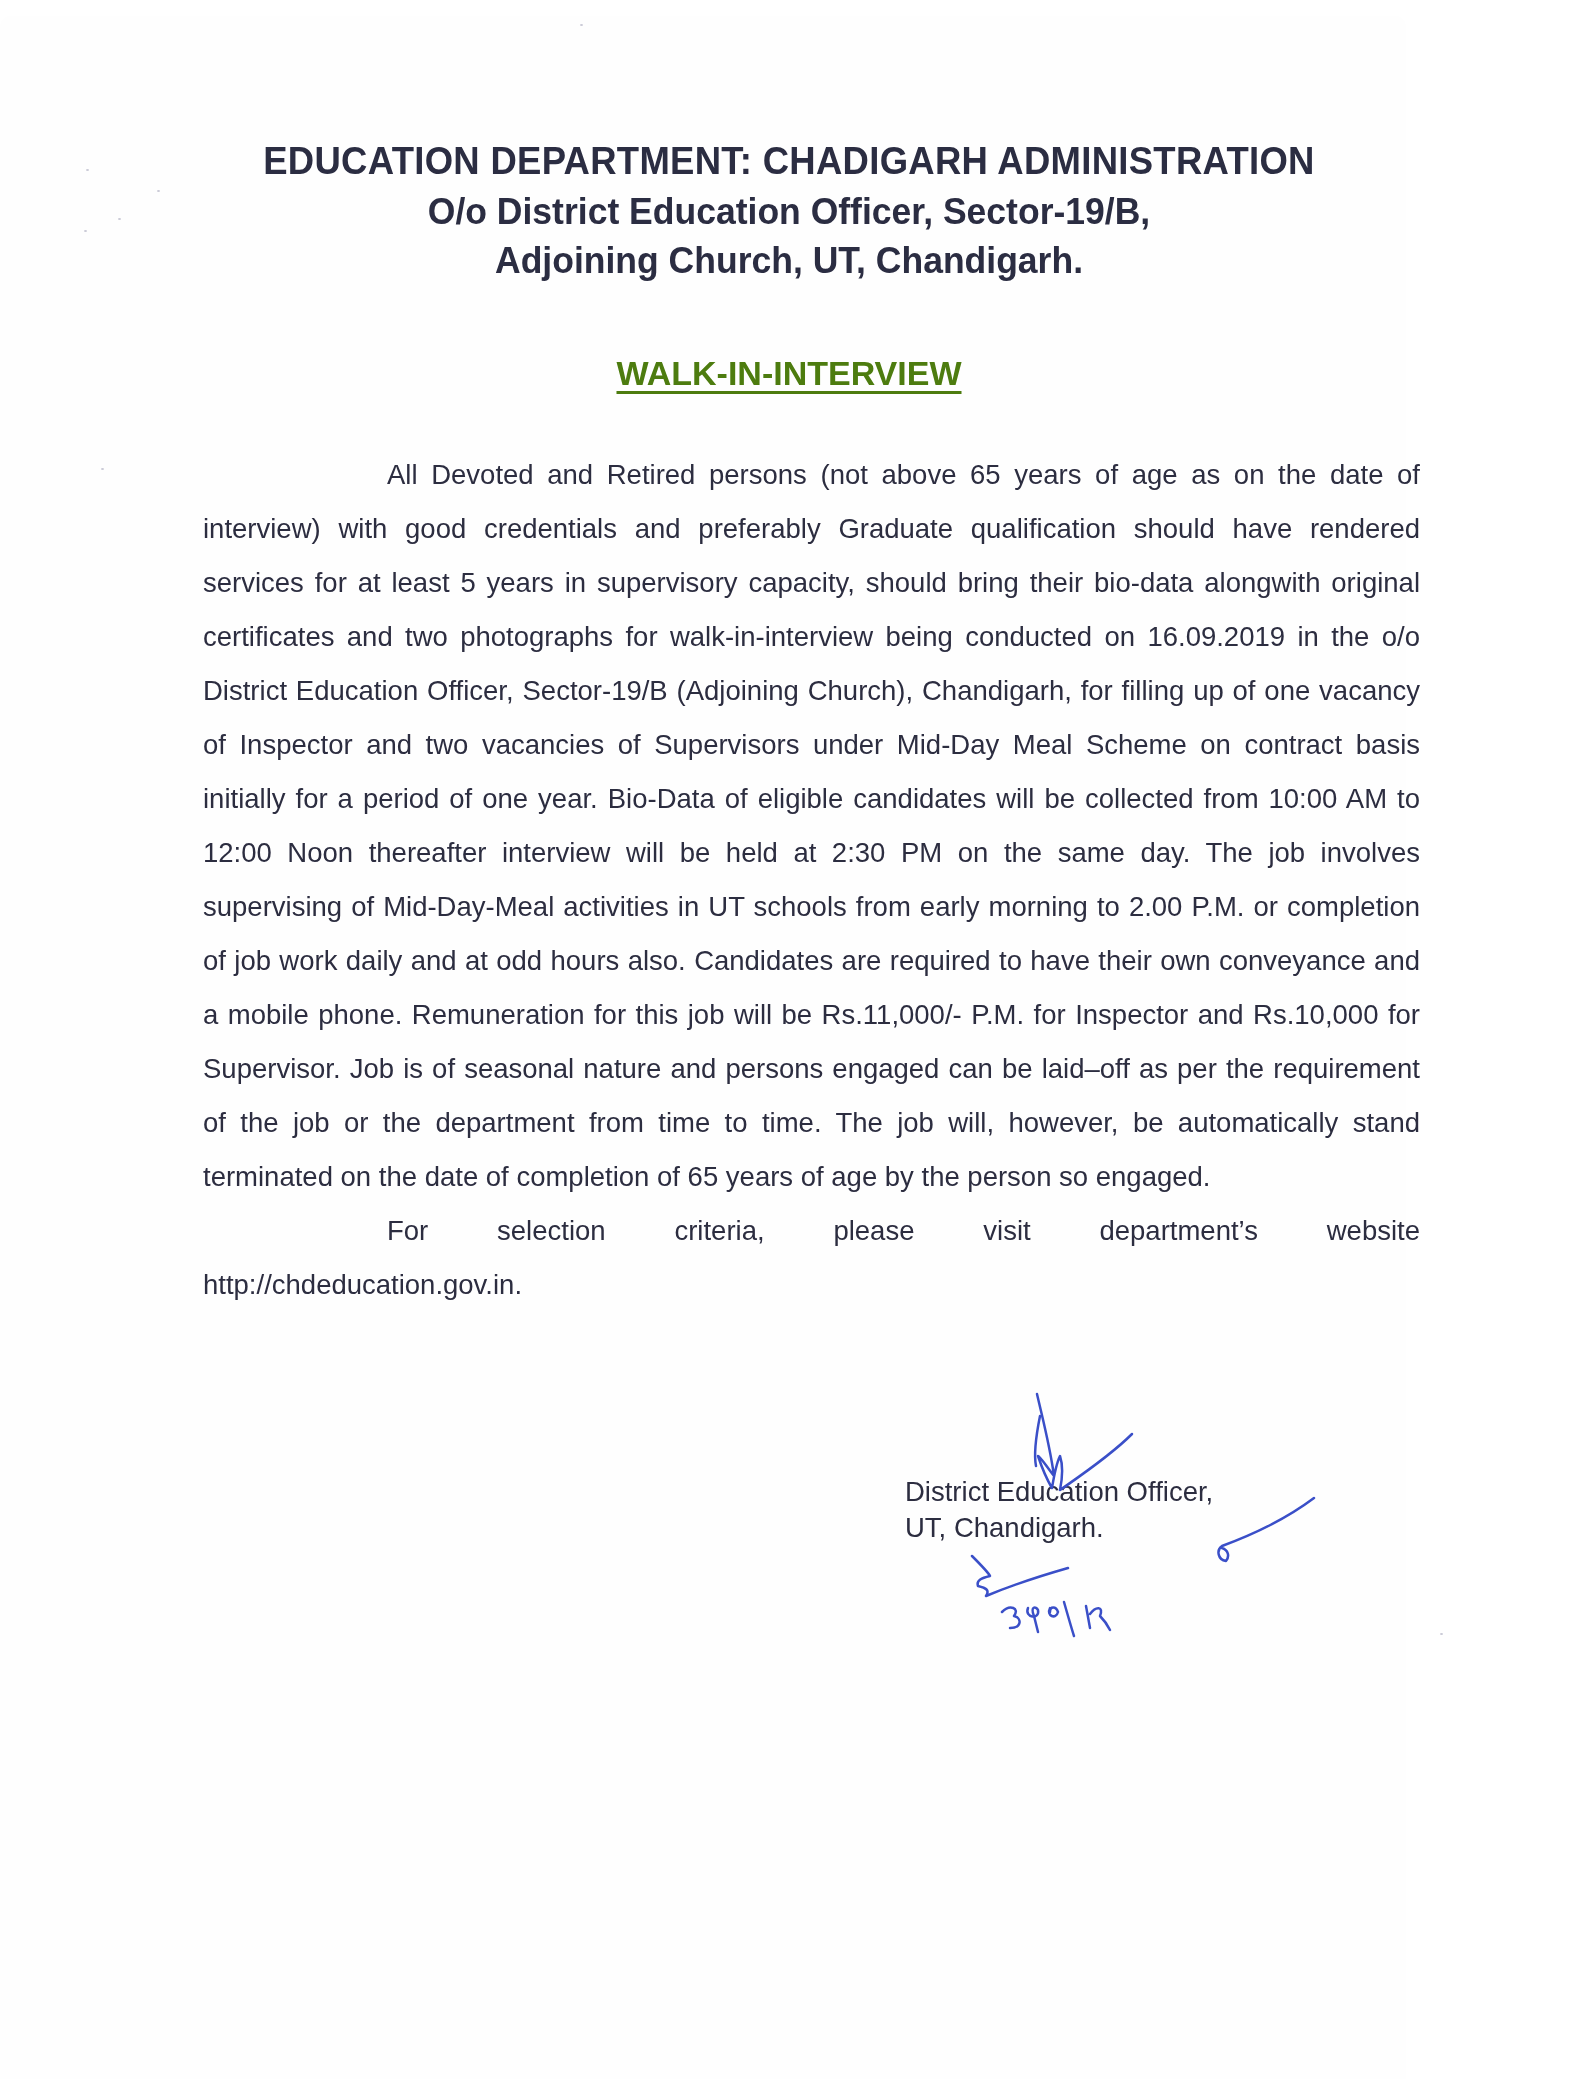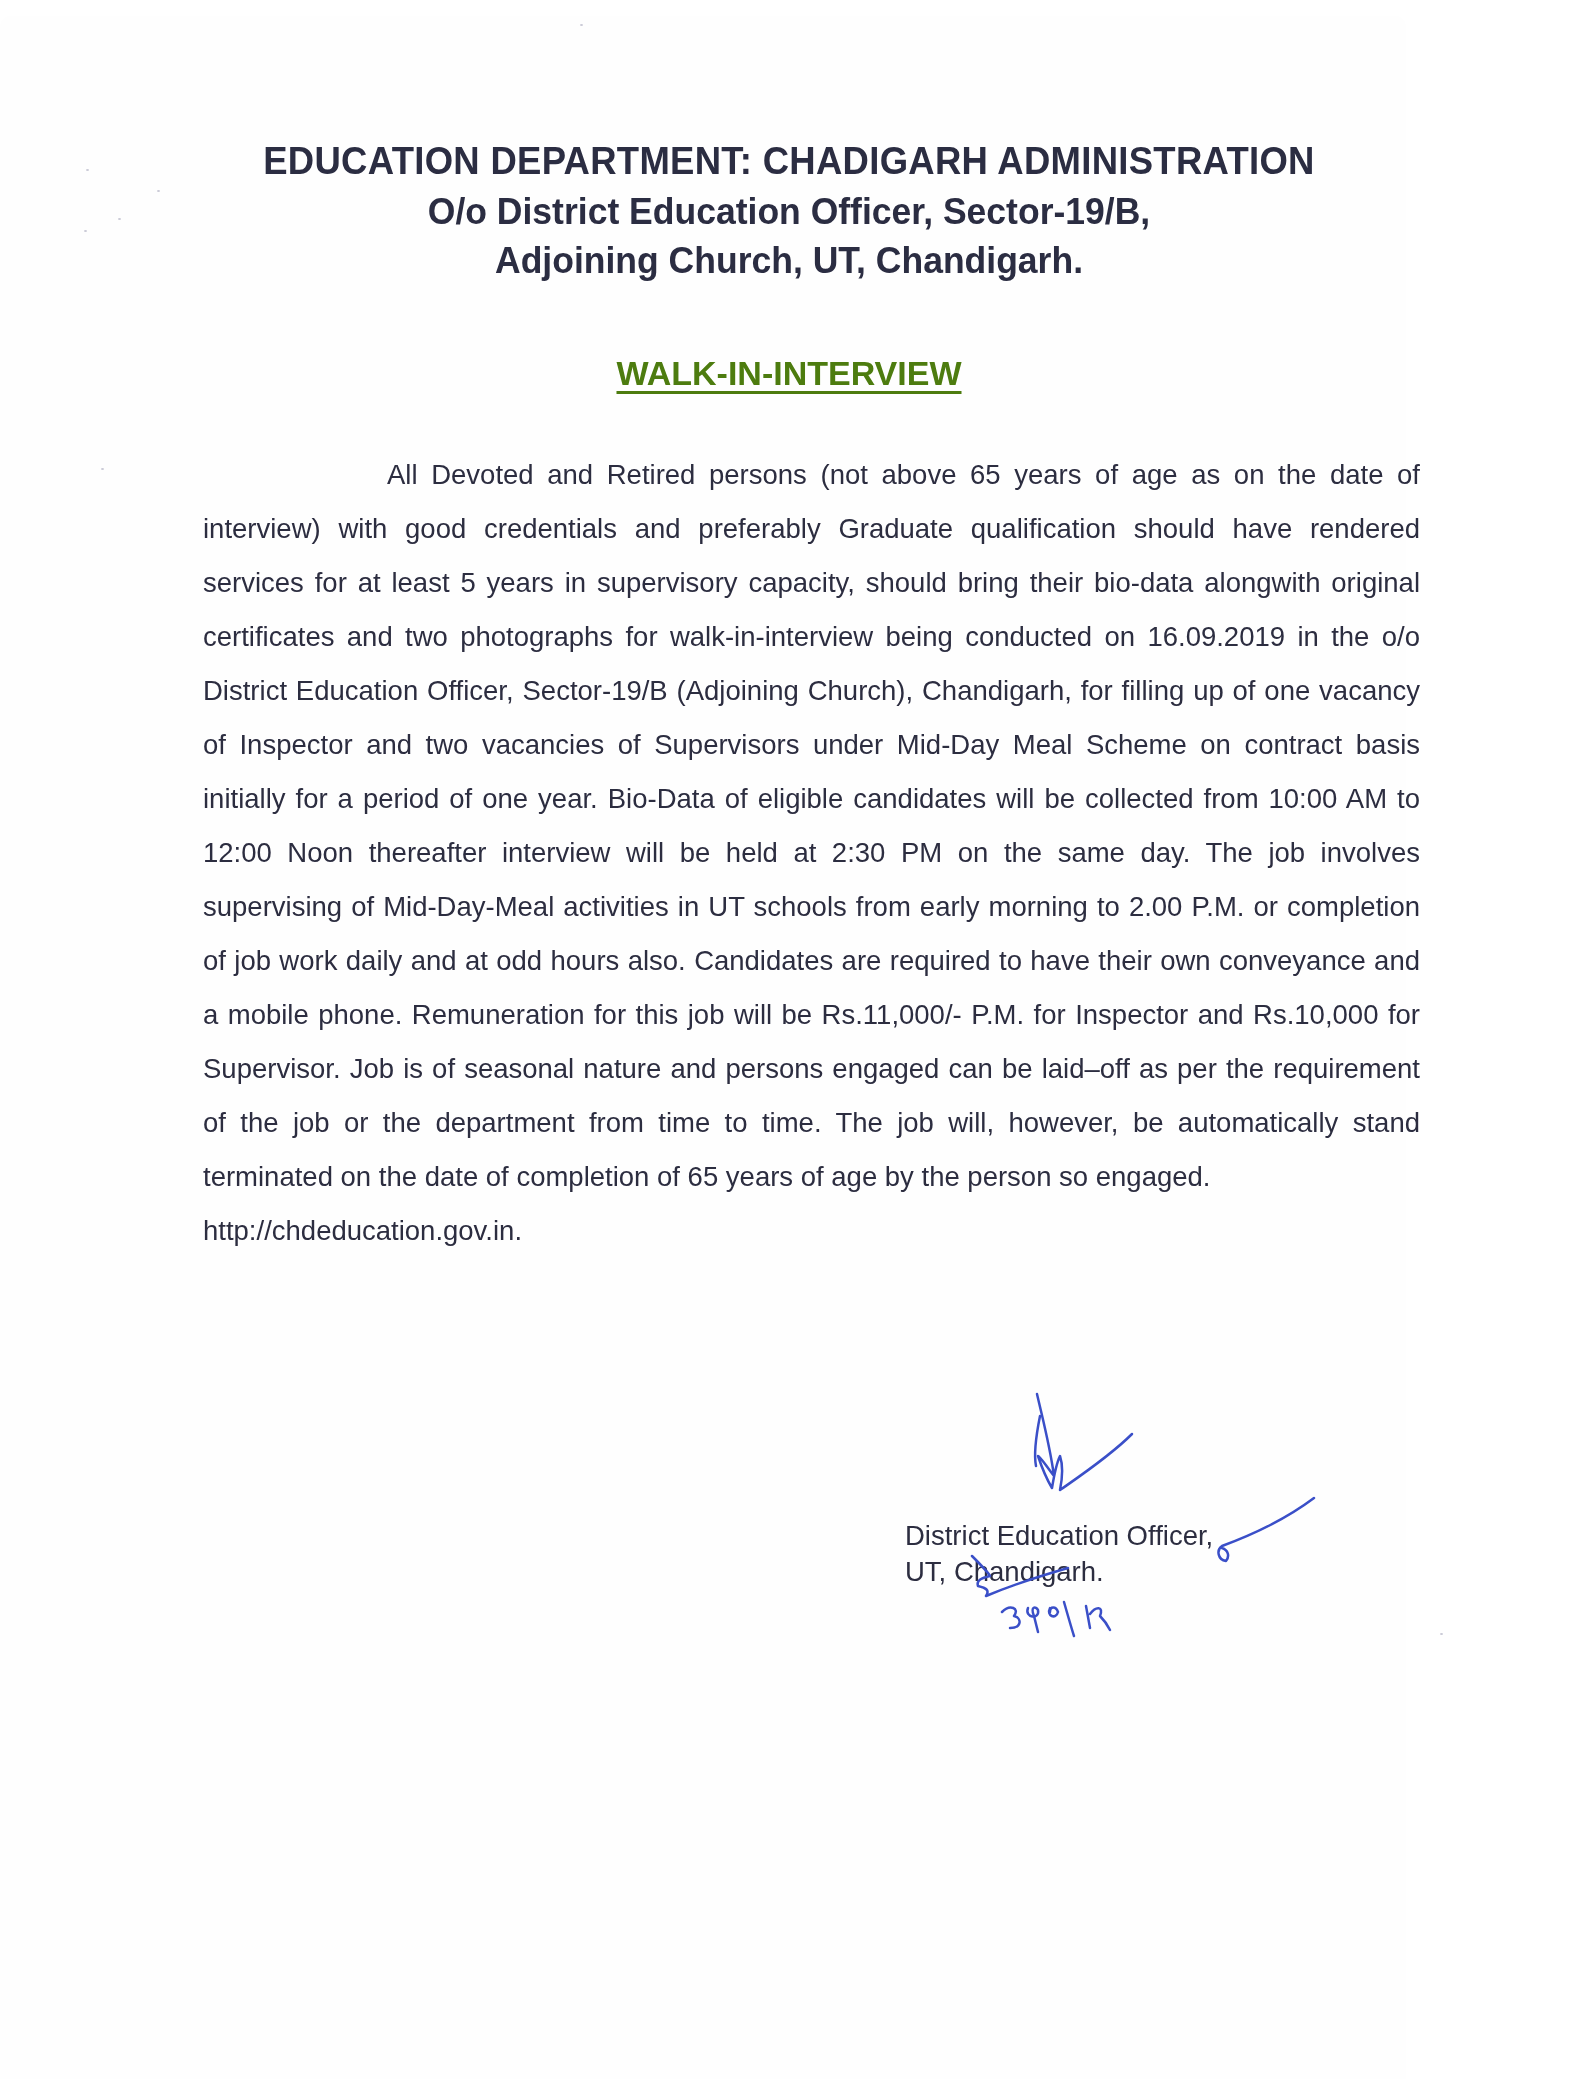--- a/index.html
+++ b/index.html
@@ -25,21 +25,21 @@
     position: absolute; left: 203px; top: 432px; width: 1217px;
     font-size: 27.5px; line-height: 54px; text-align: justify; color: #2c2d40;
   }
   .body-text p { margin: 0; }
   .body-text .indent { text-indent: 184px; }
   .body-text b { font-weight: normal; }
 
   .link-line { text-align: justify; text-align-last: justify; text-indent: 184px; }
   .link { font-weight: normal; }
 
-  .sig-block { position: absolute; left: 905px; top: 1458px; font-size: 27.5px; line-height: 36px; color: #2c2d40; margin-top: 44px; }
+  .sig-block { position: absolute; left: 905px; top: 1458px; font-size: 27.5px; line-height: 36px; color: #2c2d40; }
 
   .sig-svg { position: absolute; left: 0; top: 0; width: 1578px; height: 2079px; pointer-events: none; }
   .speck { position: absolute; background: #c9c9d6; border-radius: 50%; width: 3px; height: 2px; }
 </style>
 </head>
 <body>
 
 <div class="page">
 
   <div class="header">
@@ -47,20 +47,21 @@
     <div class="l2">O/o District Education Officer, Sector-19/B,</div>
     <div class="l3">Adjoining Church, UT, Chandigarh.</div>
   </div>
 
   <div class="title">
     <span>WALK-IN-INTERVIEW</span>
   </div>
 
   <div class="body-text">
     <p class="indent"><span>All Devoted and </span><b>Retired</b><span> persons (not above 65 years of age as on the date of interview) with good credentials and preferably Graduate qualification should have rendered services for at least 5 years in supervisory capacity, should bring their bio-data alongwith original certificates and two photographs for walk-in-interview being conducted on </span><b>16.09.2019</b><span> in the o/o District Education Officer, Sector-19/B (Adjoining Church), Chandigarh, for filling up of </span><b>one</b><span> vacancy of Inspector and </span><b>two</b><span> vacancies of Supervisors under Mid-Day Meal Scheme on contract basis initially for a period of one year.  </span><b>Bio-Data of eligible candidates will be collected from 10:00 AM to 12:00 Noon thereafter interview will be held at 2:30 PM on the same day</b><span>.  The job involves supervising of Mid-Day-Meal activities in UT schools from early morning to 2.00 P.M. or completion of job work daily and at odd hours also.  Candidates are required to have their own conveyance and a mobile phone. Remuneration for this job will be Rs.11,000/- P.M. for </span><b>Inspector</b><span> and Rs.10,000 for </span><b>Supervisor.</b><span> Job is of seasonal nature and persons engaged can be laid–off as per the requirement of the job or the department from time to time.  The job will, however, be automatically stand terminated on the date of completion of 65 years of age by the person so engaged.</span></p>
+    <p class="link-line">For selection criteria, please visit department’s website</p>
     <p><span class="link">http://chdeducation.gov.in.</span></p>
   </div>
 
   <div class="sig-block">
     <div>District Education Officer,</div>
     <div>UT, Chandigarh.</div>
   </div>
 
   <svg class="sig-svg" viewBox="0 0 1578 2079" fill="none" stroke="#3a4fc8" stroke-width="2.5" stroke-linecap="round" stroke-linejoin="round">
 

